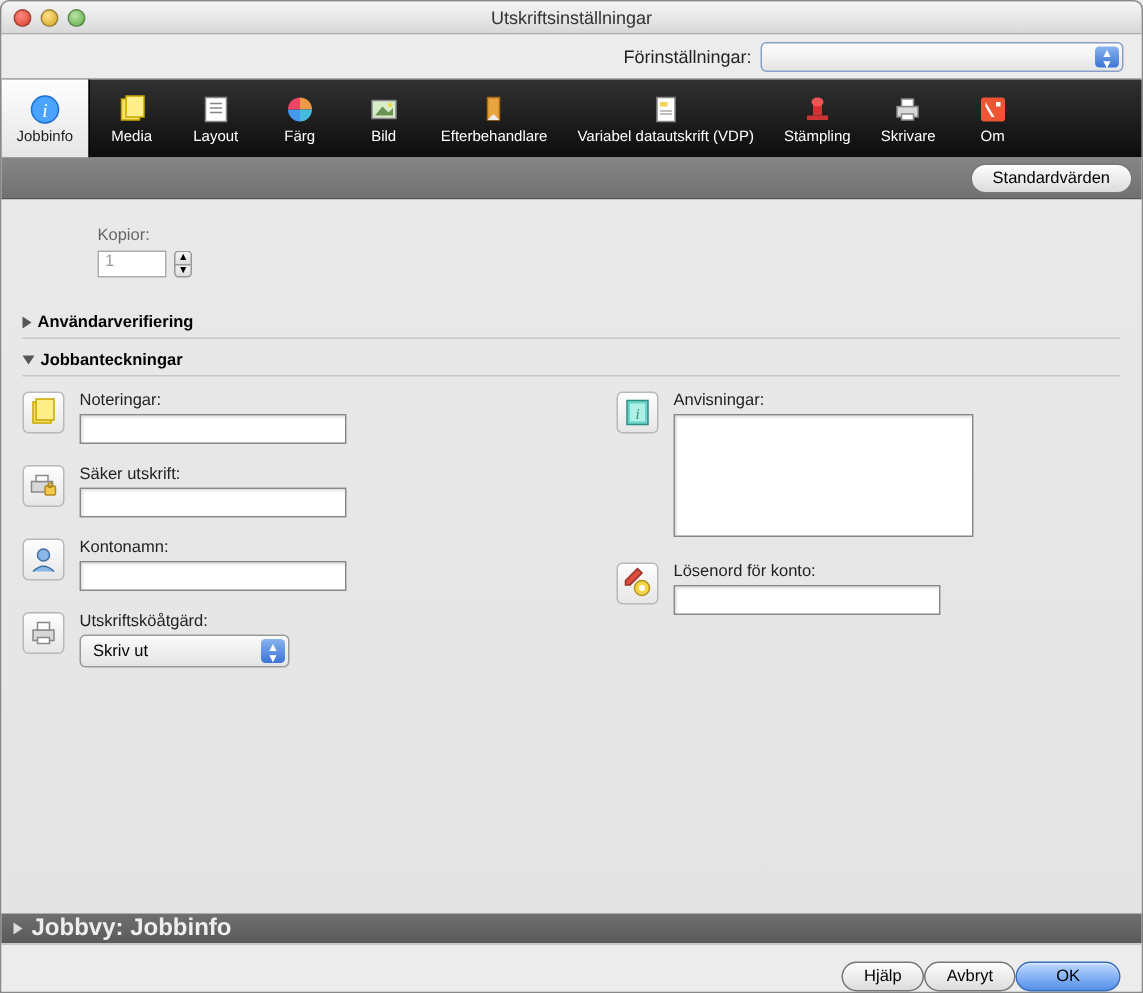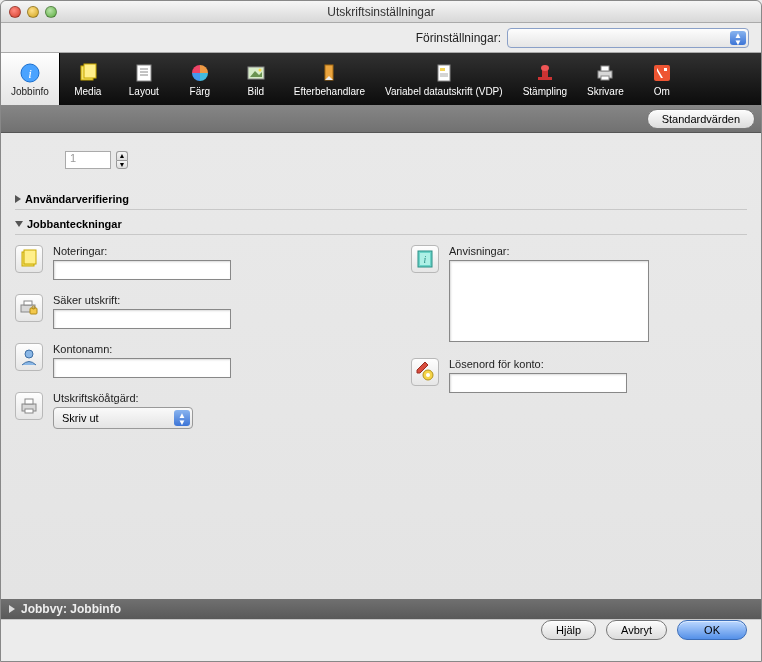--- a/index.html
+++ b/index.html
@@ -223,31 +223,31 @@
   position:absolute; right:6px; top:4px;
   color:#fff; font-size:8px; line-height:7px; z-index:2;
 }
 .statusbar {
   height:20px;
   background: linear-gradient(#707070,#595959);
   color:#eee;
   display:flex; align-items:center;
   padding:0 8px;
   font-weight:bold;
-  font-size:12px;
+  font-size:16px;
   gap:6px;
 }
 .statusbar .disclosure.closed { border-left-color:#ddd; }
 .footer {
-  height:42px;
+  height:32px;
   background:#ececec;
   display:flex;
-  align-items:flex-start;
+  align-items:flex-end;
   justify-content:flex-end;
-  gap:10px;
+  gap:0;
   padding:0 14px;
   border-top:1px solid #c8c8c8;
 }
 .pill-button.primary {
   background: linear-gradient(#bcd8ff,#5490e8);
   color:#000;
   border-color:#3b6db8;
   padding:0 26px;
 }
 </style>
@@ -379,20 +379,21 @@
 
   <div class="subtoolbar">
     <div class="pill-button">
       <span>Standardvärden</span>
     </div>
   </div>
 
   <div class="content">
 
     <div class="copies-row">
+      <span class="copies-label">Kopior:</span>
       <span class="copies-input">1</span>
       <span class="stepper">
         <span class="stepper-btn">▲</span>
         <span class="stepper-btn">▼</span>
       </span>
     </div>
 
     <div class="section-header">
       <span class="disclosure closed"></span>
       <span>Användarverifiering</span>

